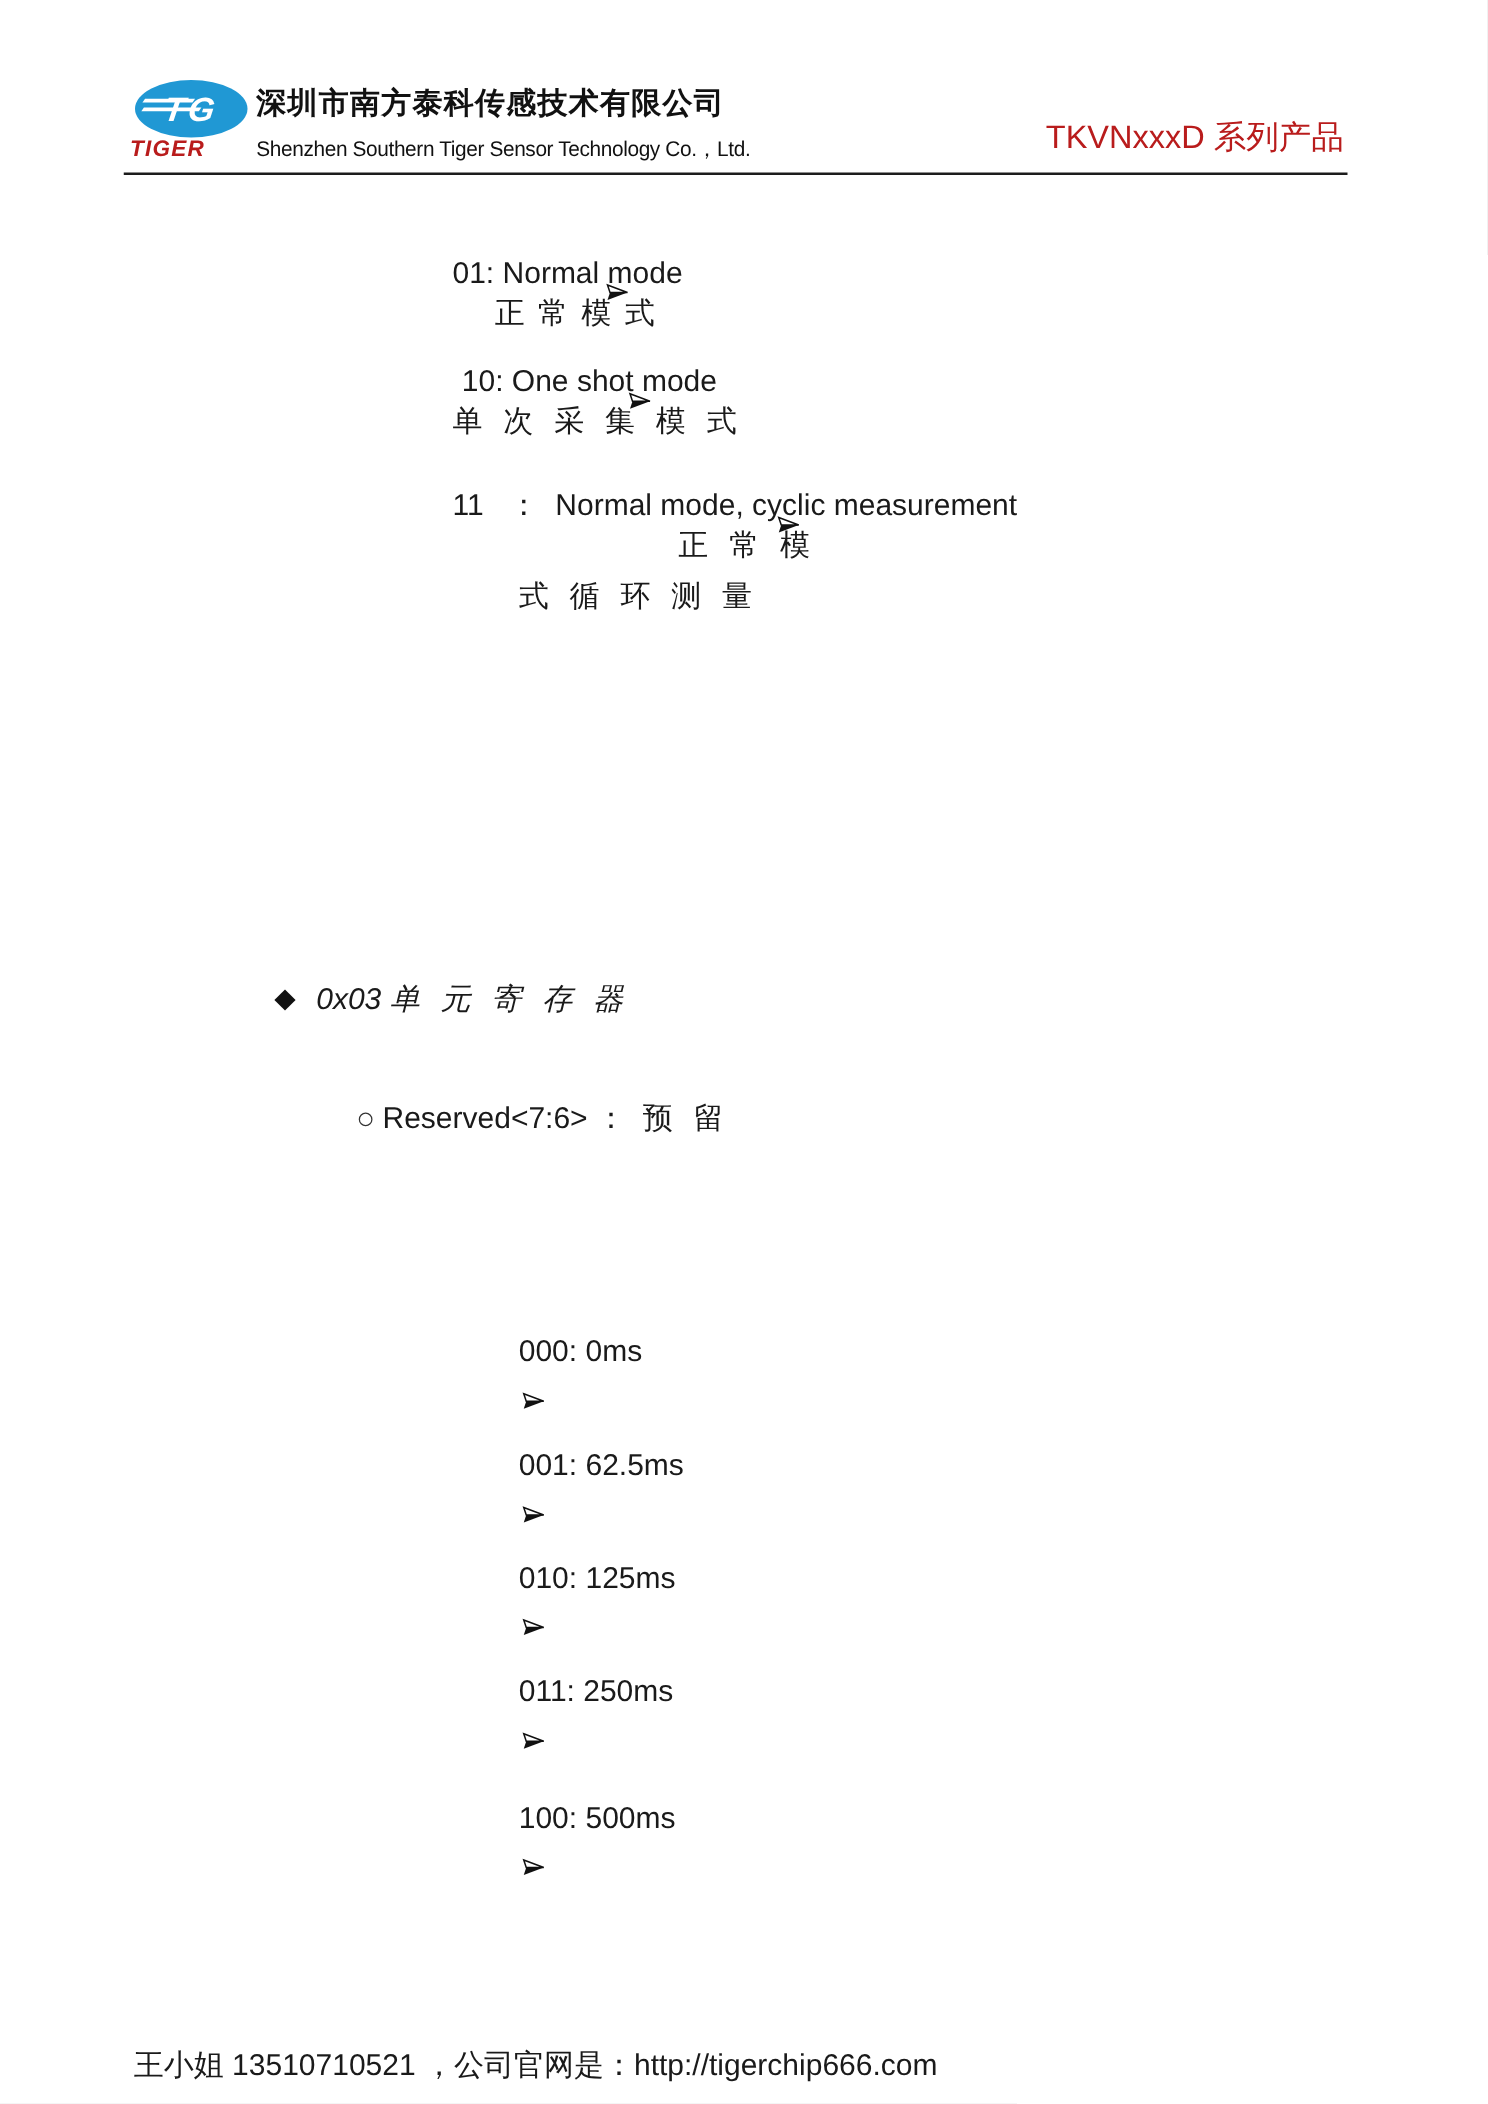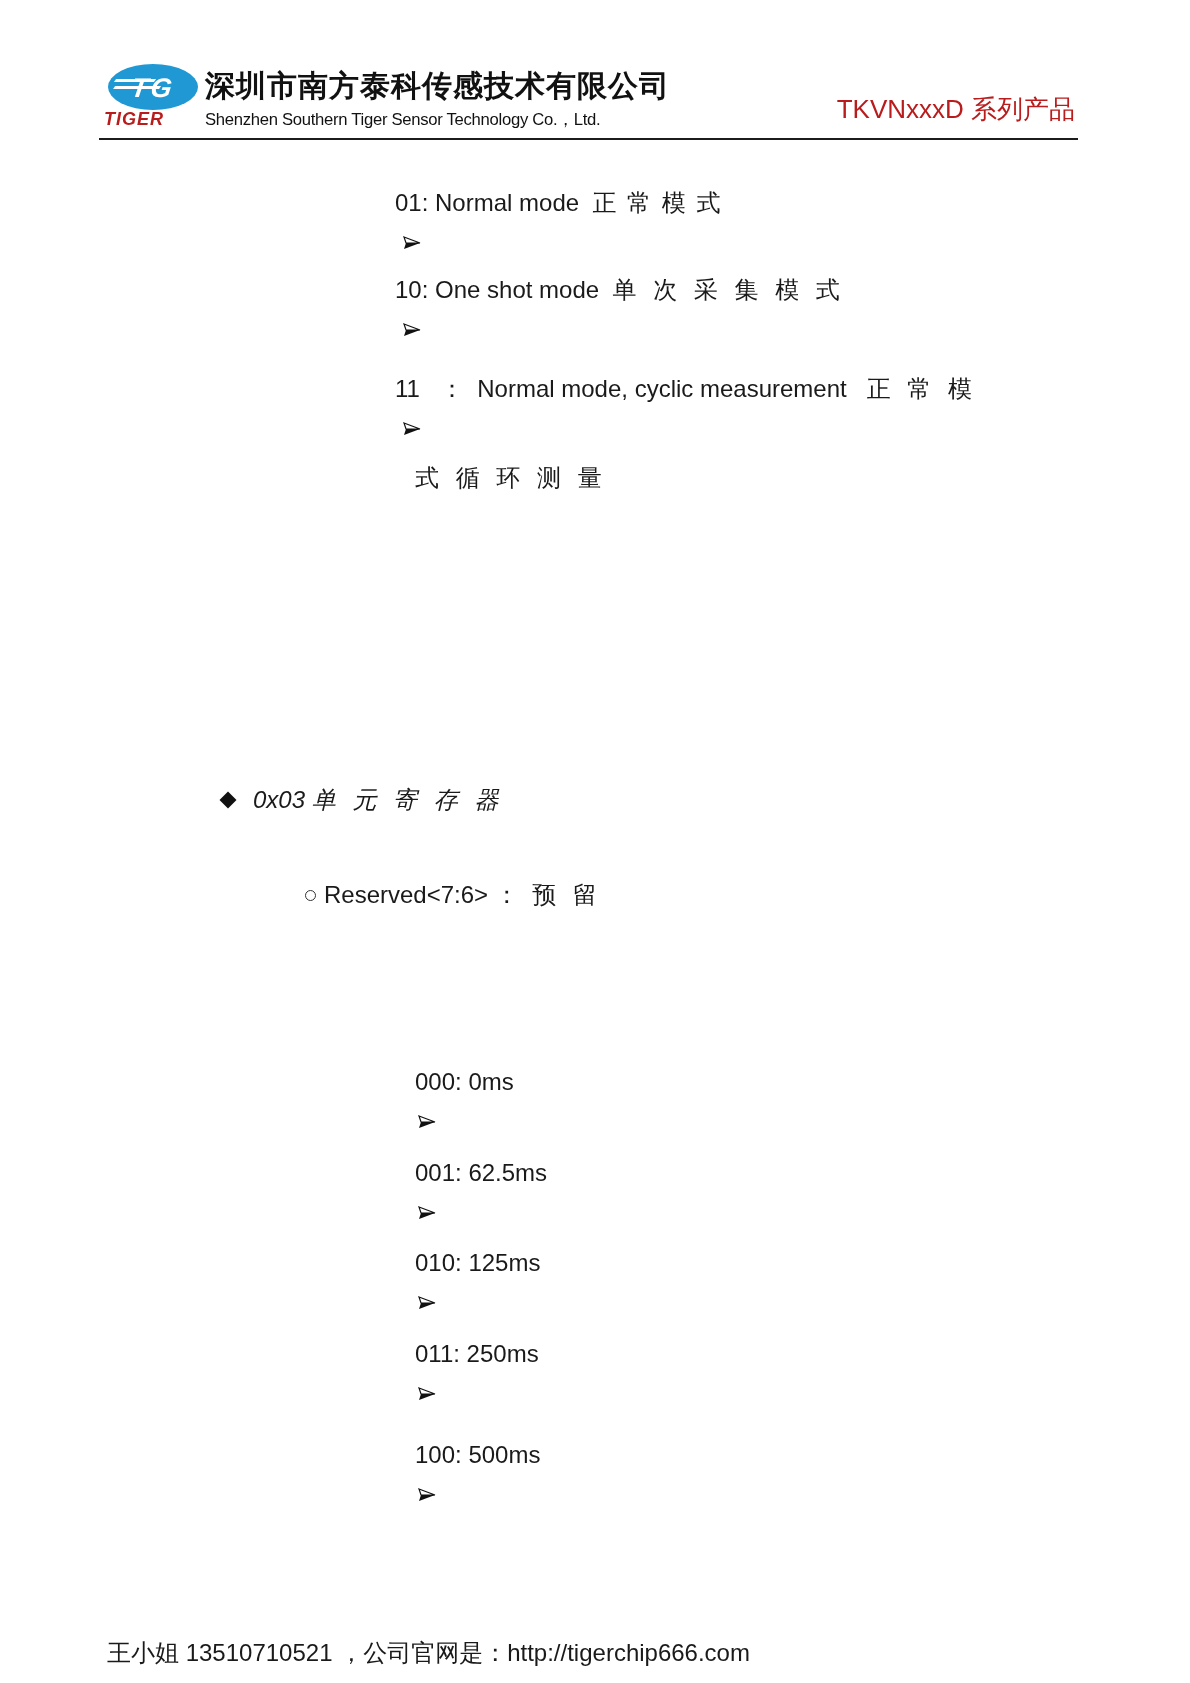--- a/index.html
+++ b/index.html
@@ -25,42 +25,42 @@
     position:absolute;left:0;top:4px;width:100%;text-align:center;
     font-style:italic;font-weight:bold;font-size:27px;line-height:40px;
     color:#ffffff;letter-spacing:3px;transform:skewX(-8deg);
   }
   .logo-brand{
     position:absolute;left:0;top:47px;width:100%;
     font-style:italic;font-weight:bold;font-size:18px;color:#b91c1c;letter-spacing:1px;
   }
   .company-cn{
     position:absolute;left:205px;top:66px;
-    font-size:30px;font-weight:bold;color:#111;letter-spacing:1px;white-space:pre;
+    font-size:24px;font-weight:bold;color:#111;letter-spacing:1px;white-space:pre;
   }
   .company-en{
     position:absolute;left:205px;top:108px;
     font-size:17px;color:#111;letter-spacing:-0.3px;transform:scaleX(0.98);transform-origin:left;white-space:pre;
   }
   .series{
     position:absolute;left:805px;top:92px;width:270px;text-align:right;
     font-size:26px;color:#b91c1c;white-space:pre;
   }
   .rule{position:absolute;left:99px;top:138px;width:979px;height:2px;background:#1c1c1c;}
 
   
   .line{
     position:absolute;display:flex;align-items:center;
     font-size:24px;line-height:32px;height:32px;white-space:pre;color:#1a1a1a;
   }
-  .lvl1{left:362px;}
+  .lvl1{left:362px;flex-direction:column;}
   .lvl2{left:377px;}
   .cont{left:415px;}
   .hd{left:220px;font-style:italic;}
-  .fld{left:305px;text-align:center;}
+  .fld{left:287px;text-align:center;}
 
   .arrow{display:inline-block;width:20px;height:16px;margin-right:13px;flex:0 0 auto;}
   .lvl2 .arrow{margin-right:18px;}
   .diamond-box{display:inline-block;width:17px;height:17px;margin-right:16px;position:relative;flex:0 0 auto;}
   .diamond{position:absolute;left:2px;top:2px;width:12px;height:12px;background:#111;transform:rotate(45deg);}
   .circle{display:inline-block;width:9px;height:9px;border:1.5px solid #333;border-radius:50%;margin-right:8px;flex:0 0 auto;}
 
   .tight{letter-spacing:2px;}
   .wide{letter-spacing:5px;}
 

